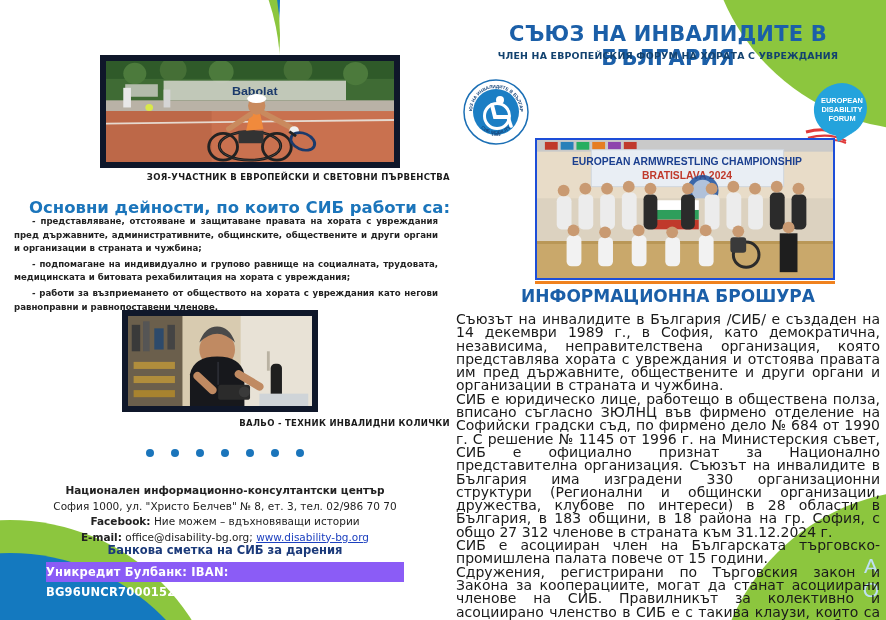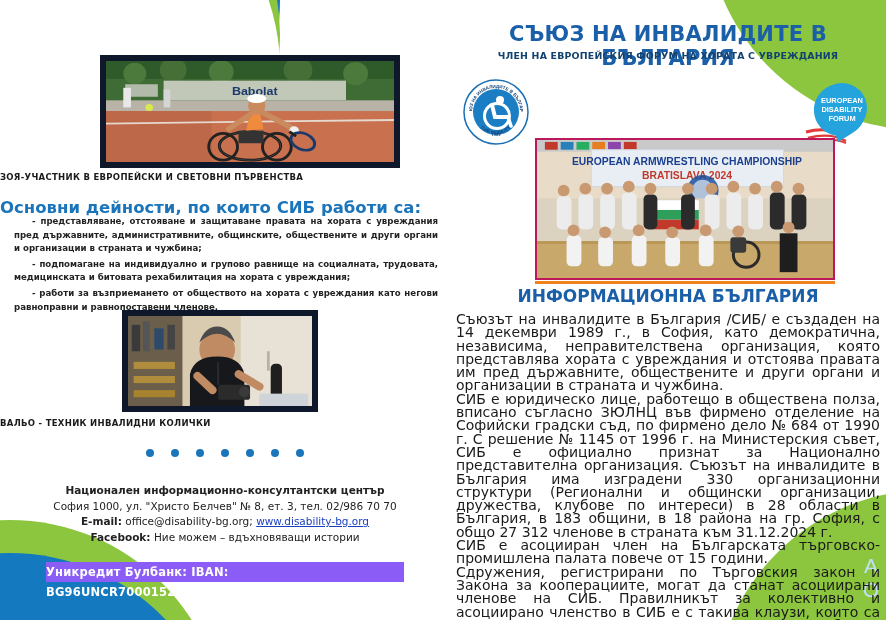--- a/index.html
+++ b/index.html
@@ -24,24 +24,24 @@
   .edge-letters{position:absolute;right:2px;bottom:18px;width:26px;color:#bfe0f4;
     font-size:21px;line-height:24px;text-align:center;font-family:"Liberation Sans",sans-serif;}
 
   
   .left{position:absolute;left:0;top:0;width:450px;height:620px;}
 
   .photo{position:absolute;border:6px solid #0f172a;box-sizing:border-box;overflow:hidden;}
   .photo-tennis{left:100px;top:55px;width:300px;height:113px;}
   .photo-tech{left:122px;top:310px;width:196px;height:102px;}
 
-  .cap{position:absolute;width:100%;text-align:left;font-size:8.5px;font-weight:bold;
+  .cap{position:absolute;width:100%;text-align:right;font-size:8.5px;font-weight:bold;
     color:#1a1a1a;letter-spacing:.3px;}
 
-  .h-blue{position:absolute;width:100%;text-align:left;color:#1b75bb;font-weight:bold;
+  .h-blue{position:absolute;width:100%;text-align:right;color:#1b75bb;font-weight:bold;
     font-size:16.5px;}
 
   .body-left{position:absolute;left:14px;top:215px;width:424px;font-size:8.6px;line-height:13.6px;
     color:#222;text-align:justify;}
   .body-left p{margin:0 0 2px 0;text-indent:18px;font-weight:bold;}
 
   .dots{position:absolute;left:0;width:100%;text-align:center;}
   .dots span{display:inline-block;width:8px;height:8px;border-radius:50%;background:#1b75bb;margin:0 6px;}
 
   .contact{position:absolute;left:0;top:483px;width:450px;text-align:center;color:#222;
@@ -57,21 +57,21 @@
   .right{position:absolute;left:450px;top:0;width:436px;height:620px;}
   .title{position:absolute;left:0;top:22px;width:436px;text-align:center;color:#1b5fa8;
     font-weight:bold;font-size:21px;letter-spacing:.2px;}
   .subtitle{position:absolute;left:0;top:50px;width:436px;text-align:center;color:#12426f;
     font-weight:bold;font-size:9.4px;letter-spacing:.2px;}
 
   .logo-sib{position:absolute;left:12px;top:78px;width:68px;height:68px;}
   .logo-edf{position:absolute;right:10px;top:78px;width:72px;height:66px;}
 
   .photo-group{position:absolute;left:85px;top:138px;width:300px;height:142px;
-    border:2px solid #be185d;box-sizing:border-box;overflow:hidden;text-decoration:underline;}
+    border:2px solid #1d4ed8;box-sizing:border-box;overflow:hidden;text-decoration:underline;}
   .orange-rule{position:absolute;left:85px;top:281px;width:300px;height:3px;background:#f0821e;}
   .broch-title{position:absolute;left:0;top:286px;width:436px;text-align:center;color:#1b5fa8;
     font-weight:bold;font-size:17px;}
 
   .body-right{position:absolute;left:6px;top:313px;width:424px;font-size:14px;line-height:13.3px;
     color:#1a1a1a;text-align:justify;}
   .body-right p{margin:0;}
 
   
   .ph-img{width:100%;height:100%;display:block;}
@@ -176,30 +176,31 @@
       <span></span>
       <span></span>
       <span></span>
       <span></span>
     </div>
 
     <div class="contact">
       <div class="b">Национален информационно-консултантски център</div>
       <div>София 1000, ул. "Христо Белчев" № 8, ет. 3, тел. 02/986 70 70</div>
       <div>
+        <span class="b">Facebook:</span>
+        <span>Ние можем – вдъхновяващи истории</span>
+      </div>
+      <div>
         <span class="b">E-mail:</span>
         <span>office@disability-bg.org;</span>
         <a href="#">www.disability-bg.org</a>
       </div>
-      <div>
-        <span class="b">Facebook:</span>
-        <span>Ние можем – вдъхновяващи истории</span>
-      </div>
-    </div>
-
+    </div>
+
+    <div class="bank-title">Банкова сметка на СИБ за дарения</div>
     <div class="iban">Уникредит Булбанк: IBAN:  BG96UNCR70001525206554</div>
   </div>
 
   <div class="right">
 
     <div class="title">СЪЮЗ НА ИНВАЛИДИТЕ В БЪЛГАРИЯ</div>
     <div class="subtitle">ЧЛЕН НА ЕВРОПЕЙСКИЯ ФОРУМ НА ХОРАТА С УВРЕЖДАНИЯ</div>
 
     <div class="logo-sib">
       <svg viewBox="0 0 68 68" width="68" height="68">
@@ -311,21 +312,21 @@
           <circle cx="212" cy="118" r="13" fill="none" stroke="#2b2b2b" stroke-width="3"></circle>
           <rect x="196" y="100" width="16" height="16" rx="3" fill="#3a3a3a"></rect>
           <circle cx="204" cy="94" r="6" fill="#c99a72"></circle>
         </g>
         <rect x="246" y="96" width="18" height="40" fill="#1e1e1e"></rect>
         <circle cx="255" cy="90" r="6" fill="#c99a72"></circle>
       </svg>
     </div>
 
     <div class="orange-rule"></div>
-    <div class="broch-title">ИНФОРМАЦИОННА БЪЛГАРИЯ</div>
+    <div class="broch-title">ИНФОРМАЦИОННА БРОШУРА</div>
 
     <div class="body-right">
       <p>Съюзът на инвалидите в България /СИБ/ е създаден на 14 декември 1989 г., в София, като демократична, независима, неправителствена организация, която представлява хората с увреждания и отстоява правата им пред държавните, обществените и други органи и организации в страната и чужбина.</p>
       <p>СИБ е юридическо лице, работещо в обществена полза, вписано съгласно ЗЮЛНЦ във фирмено отделение на Софийски градски съд, по фирмено дело  № 684 от 1990 г. С решение № 1145 от 1996 г. на Министерския съвет, СИБ е официално признат за Национално представителна организация. Съюзът на инвалидите в България има изградени 330 организационни структури (Регионални и общински организации, дружества, клубове по интереси) в 28 области в България, в 183 общини, в 18 района на гр. София, с общо 27 312 членове в страната към 31.12.2024 г.</p>
       <p>СИБ е асоцииран член на Българската търговско-промишлена палата повече от 15 години.</p>
       <p>Сдружения, регистрирани по Търговския закон и Закона за кооперациите, могат да станат асоциирани членове на СИБ. Правилникът за колективно и асоциирано членство в СИБ е с такива клаузи, които са взаимно изгодни за СИБ и икономическите субекти. Средствата от членския внос се използват за дейностите, социалните услуги и помощите, които Съюза предоставя за социалното приобщаване на хората с увреждания.</p>
     </div>
   </div>
 </div>
 

